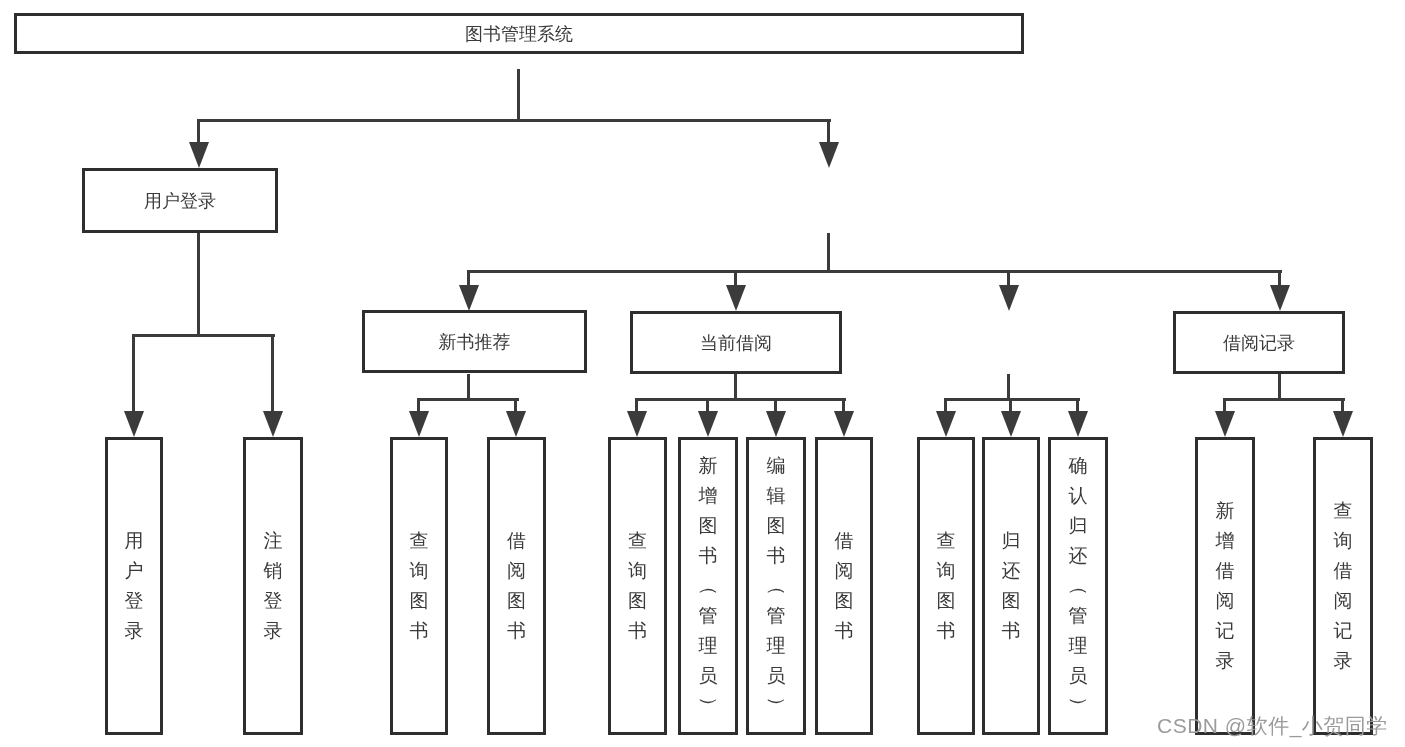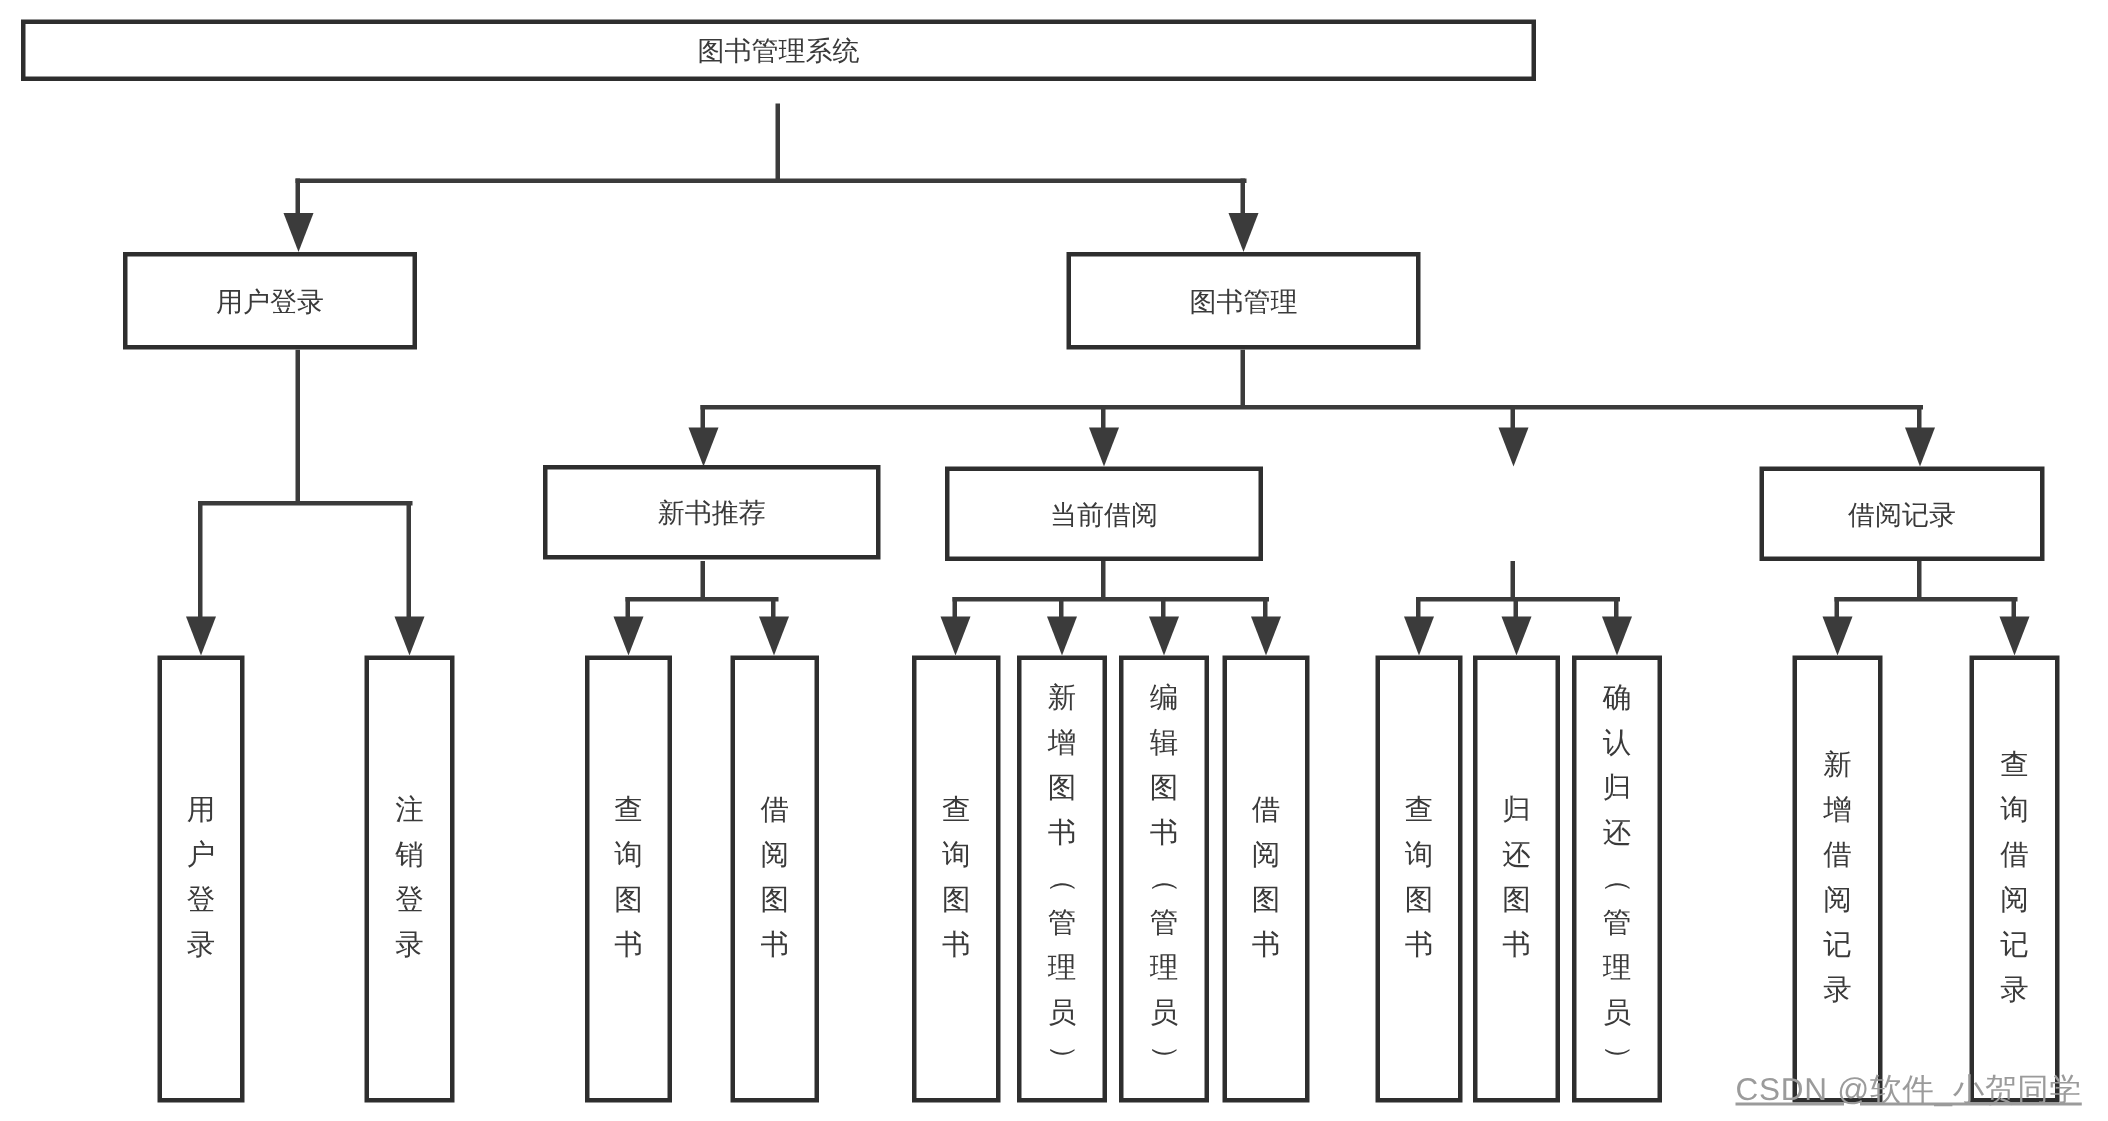--- a/index.html
+++ b/index.html
@@ -46,44 +46,40 @@
     z-index:1;
   }
   .watermark{
     position:absolute;
     left:1157px;top:712px;
     font-size:21px;
     color:#9b9b9b;
     white-space:nowrap;
     z-index:5;
     letter-spacing:0.5px;
-    text-decoration:underline;
   }
 </style>
 </head>
 <body>
 
 <div class="canvas">
 
   <div class="box" style="left:14px;top:13px;width:1010px;height:41px">
     <span>图书管理系统</span>
   </div>
 
   <div class="line" style="left:517px;top:69px;width:3px;height:52px"></div>
   <div class="line" style="left:197px;top:119px;width:634px;height:3px"></div>
   <div class="line" style="left:197px;top:119px;width:3px;height:28px"></div>
   <div class="tri" style="left:189px;top:142px"></div>
   <div class="line" style="left:827px;top:119px;width:3px;height:28px"></div>
   <div class="tri" style="left:819px;top:142px"></div>
 
   <div class="box" style="left:82px;top:168px;width:196px;height:65px">
     <span>用户登录</span>
-  </div>
-  <div class="box" style="left:711px;top:168px;width:236px;height:65px">
-    <span>图书管理</span>
   </div>
 
   <div class="line" style="left:197px;top:233px;width:3px;height:103px"></div>
   <div class="line" style="left:132px;top:334px;width:143px;height:3px"></div>
   <div class="line" style="left:132px;top:334px;width:3px;height:79px"></div>
   <div class="tri" style="left:124px;top:411px"></div>
   <div class="line" style="left:271px;top:334px;width:3px;height:79px"></div>
   <div class="tri" style="left:263px;top:411px"></div>
 
   <div class="line" style="left:827px;top:233px;width:3px;height:39px"></div>
@@ -96,21 +92,21 @@
   <div class="tri" style="left:999px;top:285px"></div>
   <div class="line" style="left:1278px;top:270px;width:3px;height:18px"></div>
   <div class="tri" style="left:1270px;top:285px"></div>
 
   <div class="box" style="left:362px;top:310px;width:225px;height:63px">
     <span>新书推荐</span>
   </div>
   <div class="box" style="left:630px;top:311px;width:212px;height:63px">
     <span>当前借阅</span>
   </div>
-  <div class="box" style="left:1173px;top:311px;width:190px;height:63px">
+  <div class="box" style="left:1173px;top:311px;width:172px;height:63px">
     <span>借阅记录</span>
   </div>
 
   <div class="line" style="left:467px;top:374px;width:3px;height:26px"></div>
   <div class="line" style="left:417px;top:398px;width:102px;height:3px"></div>
   <div class="line" style="left:417px;top:398px;width:3px;height:16px"></div>
   <div class="tri" style="left:409px;top:411px"></div>
   <div class="line" style="left:514px;top:398px;width:3px;height:16px"></div>
   <div class="tri" style="left:506px;top:411px"></div>
 

